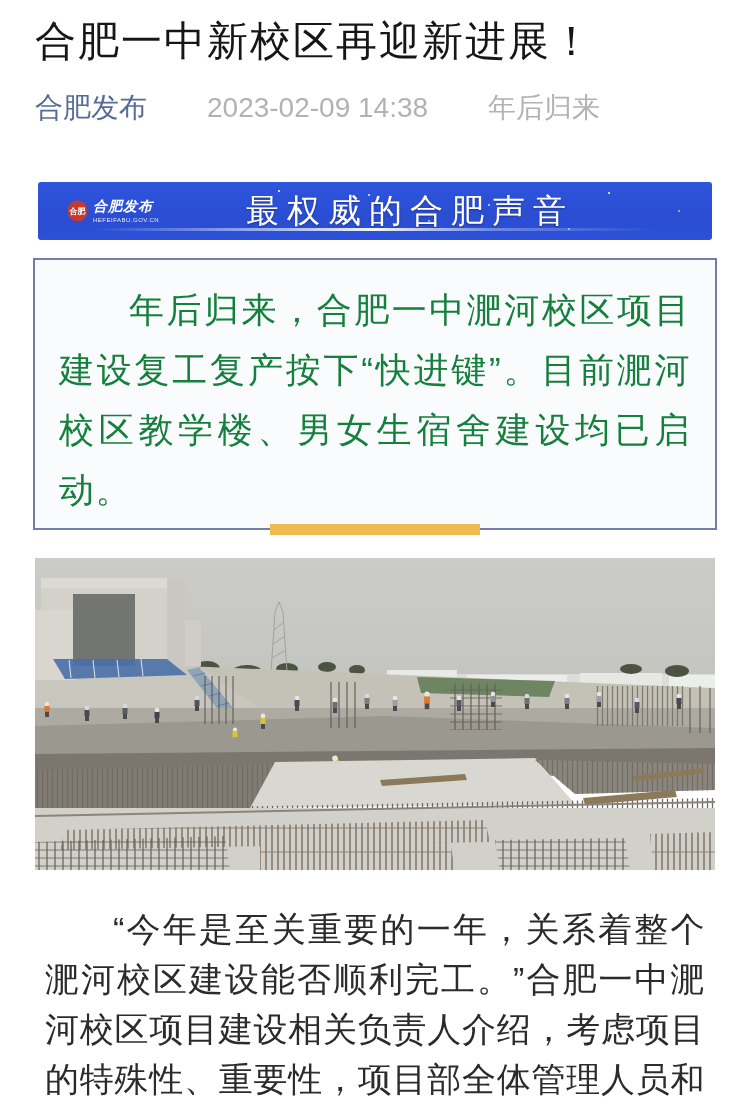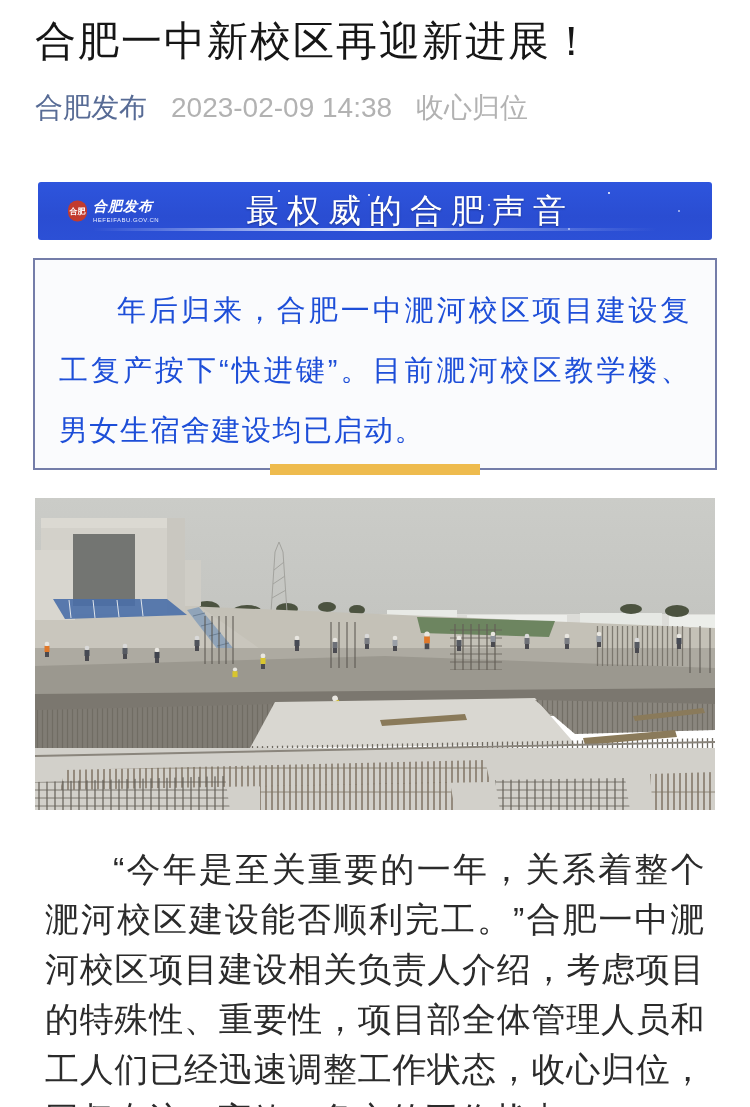--- a/index.html
+++ b/index.html
@@ -9,21 +9,21 @@
   }
   .content{padding:0 35px;}
 
   
   .title{
     padding-top:19px;margin:0;font-size:41px;font-weight:400;color:#161616;
     letter-spacing:2px;line-height:1.1;
   }
   .byline{margin-top:25px;display:flex;align-items:center;gap:24px;font-size:28px;}
   .byline .author{color:#576b95;cursor:pointer;}
-  .byline .meta{color:#b2b2b2;}
+  .byline .meta{color:#b2b2b2;margin-left:36px;}
 
   
   .banner{
     margin:55px 3px 0;height:58px;position:relative;border-radius:3px;
     background:linear-gradient(180deg,#2e55dd 0%,#2a4dd2 60%,#2c50d6 100%);
     display:flex;align-items:center;overflow:hidden;
   }
   .banner .stars{position:absolute;left:240px;top:8px;width:2px;height:2px;background:rgba(255,255,255,.8);
     box-shadow:90px 4px 0 rgba(255,255,255,.7), 210px 14px 0 rgba(255,255,255,.6),
       330px 2px 0 rgba(255,255,255,.75), 400px 20px 0 rgba(255,255,255,.5),
@@ -47,21 +47,21 @@
     background:linear-gradient(90deg,rgba(255,255,255,0) 0%,rgba(220,230,255,.85) 40%,rgba(255,255,255,.95) 50%,rgba(220,230,255,.4) 70%,rgba(255,255,255,0) 100%);
     filter:blur(.6px);
   }
 
   
   .lead-box{
     margin:18px -2px 0;position:relative;border:2px solid #747da9;background:#fafbfd;
     padding:20px 24px 8px;box-sizing:border-box;
   }
   .lead-text{
-    margin:0;font-size:29px;line-height:60px;color:#1d4ed8;letter-spacing:1.5px;
+    margin:0;font-size:35px;line-height:60px;color:#15803d;letter-spacing:1.5px;
     text-indent:2em;text-align:justify;
   }
   .accent-bar{
     position:absolute;left:50%;bottom:-7px;transform:translateX(-50%);
     width:210px;height:11px;background:#eebb4e;
   }
 
   
   .photo-wrap{margin-top:28px;height:312px;line-height:0;cursor:pointer;}
   .photo-wrap svg{display:block;}
@@ -75,21 +75,21 @@
 </head>
 <body>
 
 <div class="content">
 
   <h1 class="title">合肥一中新校区再迎新进展！</h1>
 
   <div class="byline">
     <span class="author">合肥发布</span>
     <span class="meta">2023-02-09 14:38</span>
-    <span class="meta">收心归位</span>
+    <span class="meta">年后归来</span>
   </div>
 
   <div class="banner">
     <span class="stars"></span>
     <div class="logo">
       <div class="logo-seal">合肥</div>
       <div class="logo-col">
         <span class="logo-name">合肥发布</span>
         <span class="logo-domain">HEFEIFABU.GOV.CN</span>
       </div>

